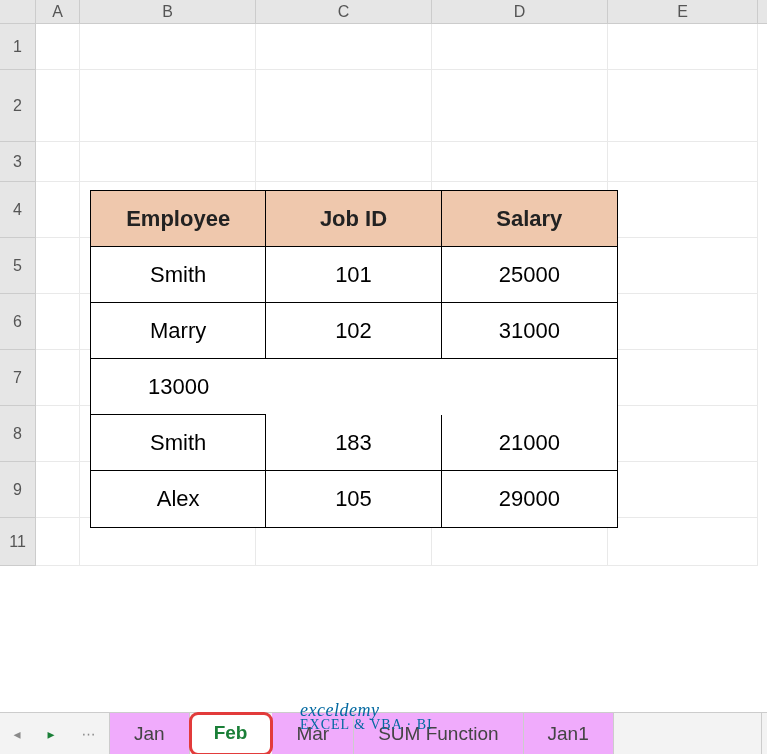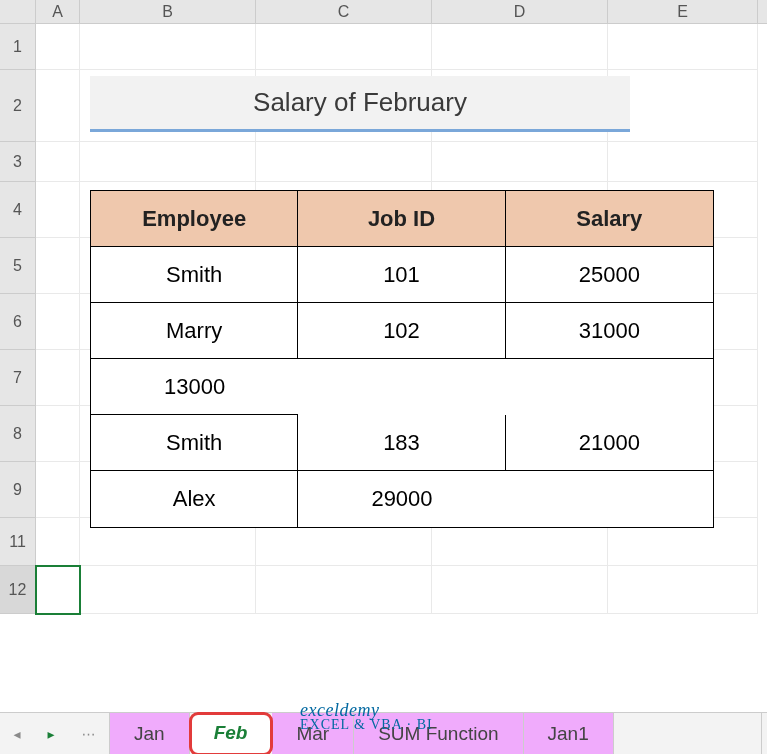--- a/index.html
+++ b/index.html
@@ -98,21 +98,21 @@
     font-weight: 500;
     border-bottom: 3px solid #7aa7d9;
     z-index: 5;
   }
 
   
   .data-table {
     position: absolute;
     left: 90px;
     top: 190px;
-    width: 624px;
+    width: 528px;
     border: 1.5px solid #000;
     z-index: 5;
     background: #fff;
   }
   .data-table .tr {
     display: grid;
     grid-template-columns: 1fr 1fr 1fr;
     height: 56px;
   }
   .data-table .th, .data-table .td {
@@ -195,21 +195,20 @@
     color: #1a7f37;
     font-weight: 700;
     border-bottom: 2px solid #fff;
     margin-bottom: -1px;
   }
   .tab.highlighted {
     outline: 3px solid #e23b3b;
     outline-offset: -2px;
     border-radius: 8px;
     z-index: 10;
-    font-style: italic;
   }
   .tab-strip .divider {
     border-left: 1px solid #ccc;
     margin-left: auto;
     width: 6px;
   }
 </style>
 </head>
 <body>
 
@@ -298,31 +297,22 @@
         <div class="cell"></div>
       </div>
     <div class="row" data-r="11">
         <div class="rh">11</div>
         <div class="cell colA"></div>
         <div class="cell"></div>
         <div class="cell"></div>
         <div class="cell"></div>
         <div class="cell"></div>
       </div>
-    <div class="row" data-r="12">
-        <div class="rh active">12</div>
-        <div class="cell colA"></div>
-        <div class="cell"></div>
-        <div class="cell"></div>
-        <div class="cell"></div>
-        <div class="cell"></div>
-      </div>
-  </div>
-
-  <div class="title-box">Salary of February</div>
+  </div>
+
 
   <div class="data-table">
     <div class="tr">
       <div class="th">Employee</div>
       <div class="th">Job ID</div>
       <div class="th">Salary</div>
     </div>
     <div class="tr">
       <div class="td">Smith</div>
       <div class="td">101</div>
@@ -336,20 +326,21 @@
     <div class="tr">
       <div class="td">13000</div>
     </div>
     <div class="tr">
       <div class="td">Smith</div>
       <div class="td">183</div>
       <div class="td">21000</div>
     </div>
     <div class="tr">
       <div class="td">Alex</div>
+      <div class="td">105</div>
       <div class="td">29000</div>
     </div>
   </div>
 
   <div class="watermark">
     <span>exceldemy</span>
     <span class="sub">EXCEL &amp; VBA · BI</span>
   </div>
 
 </div>

